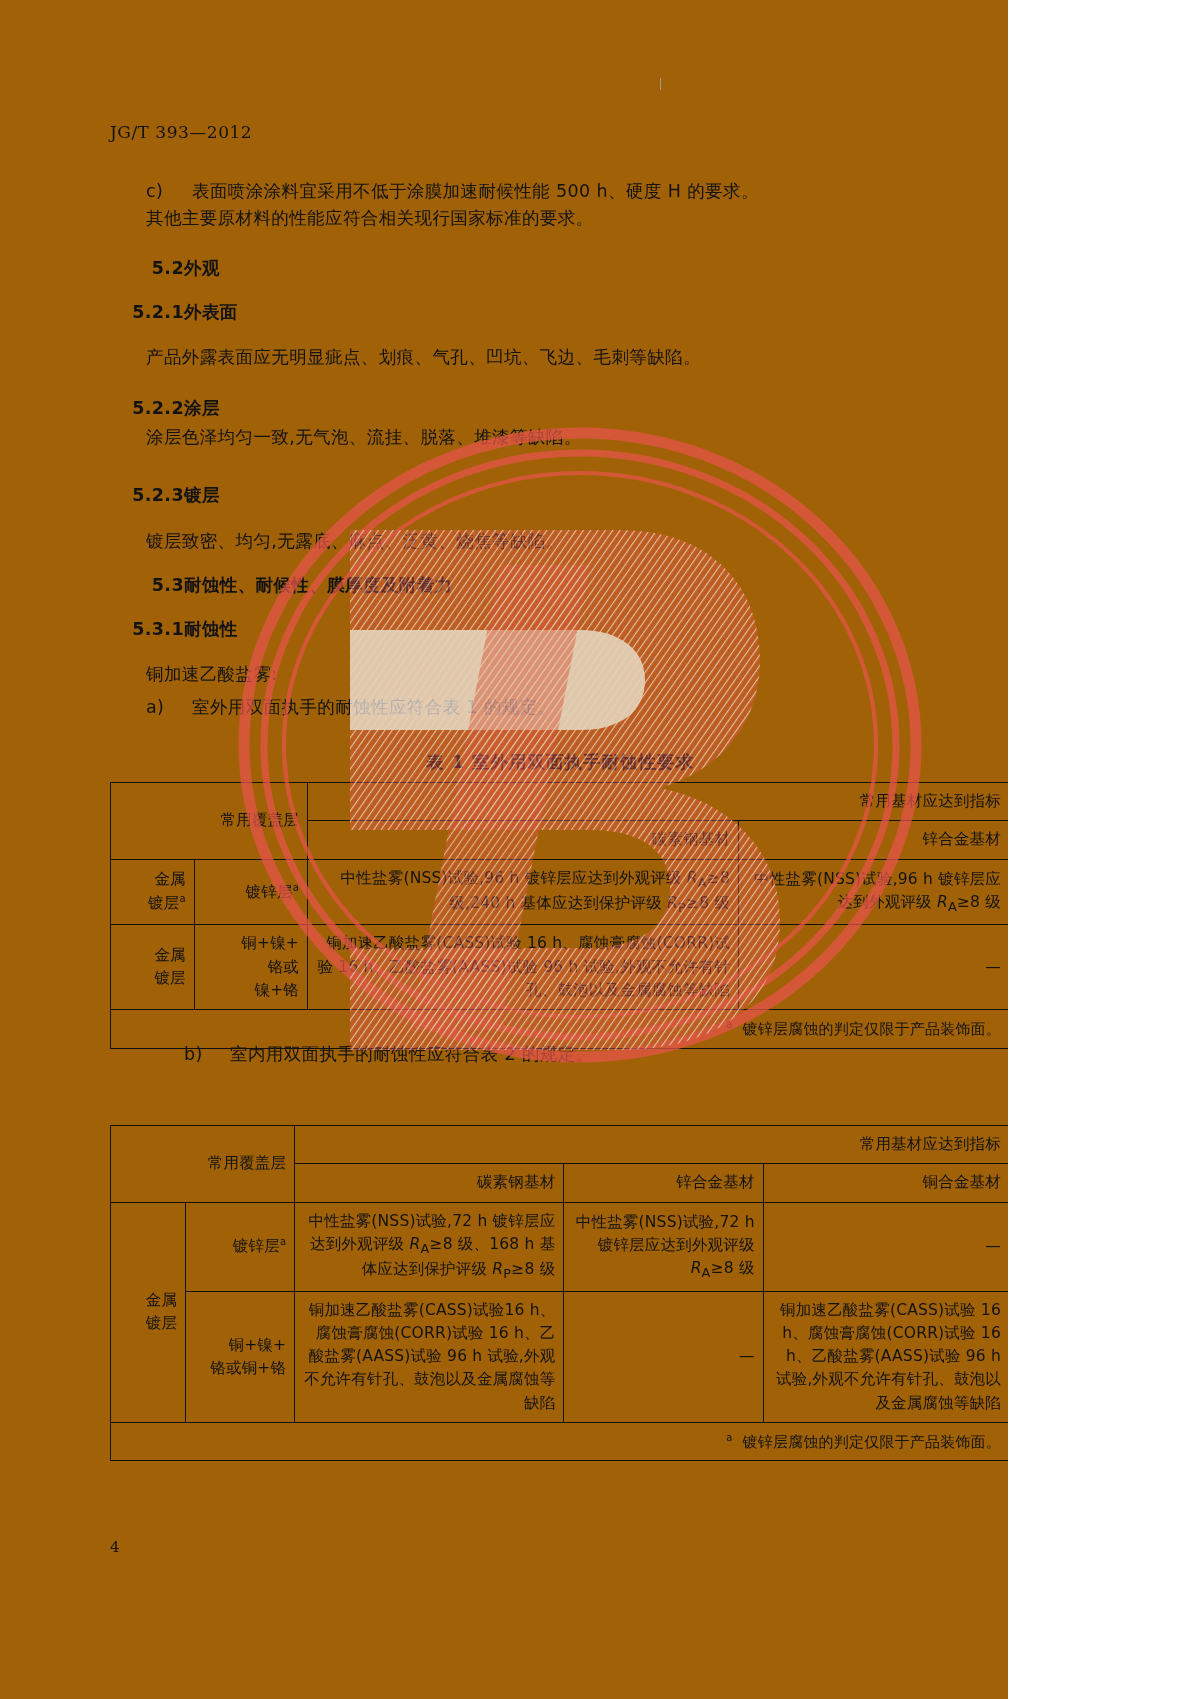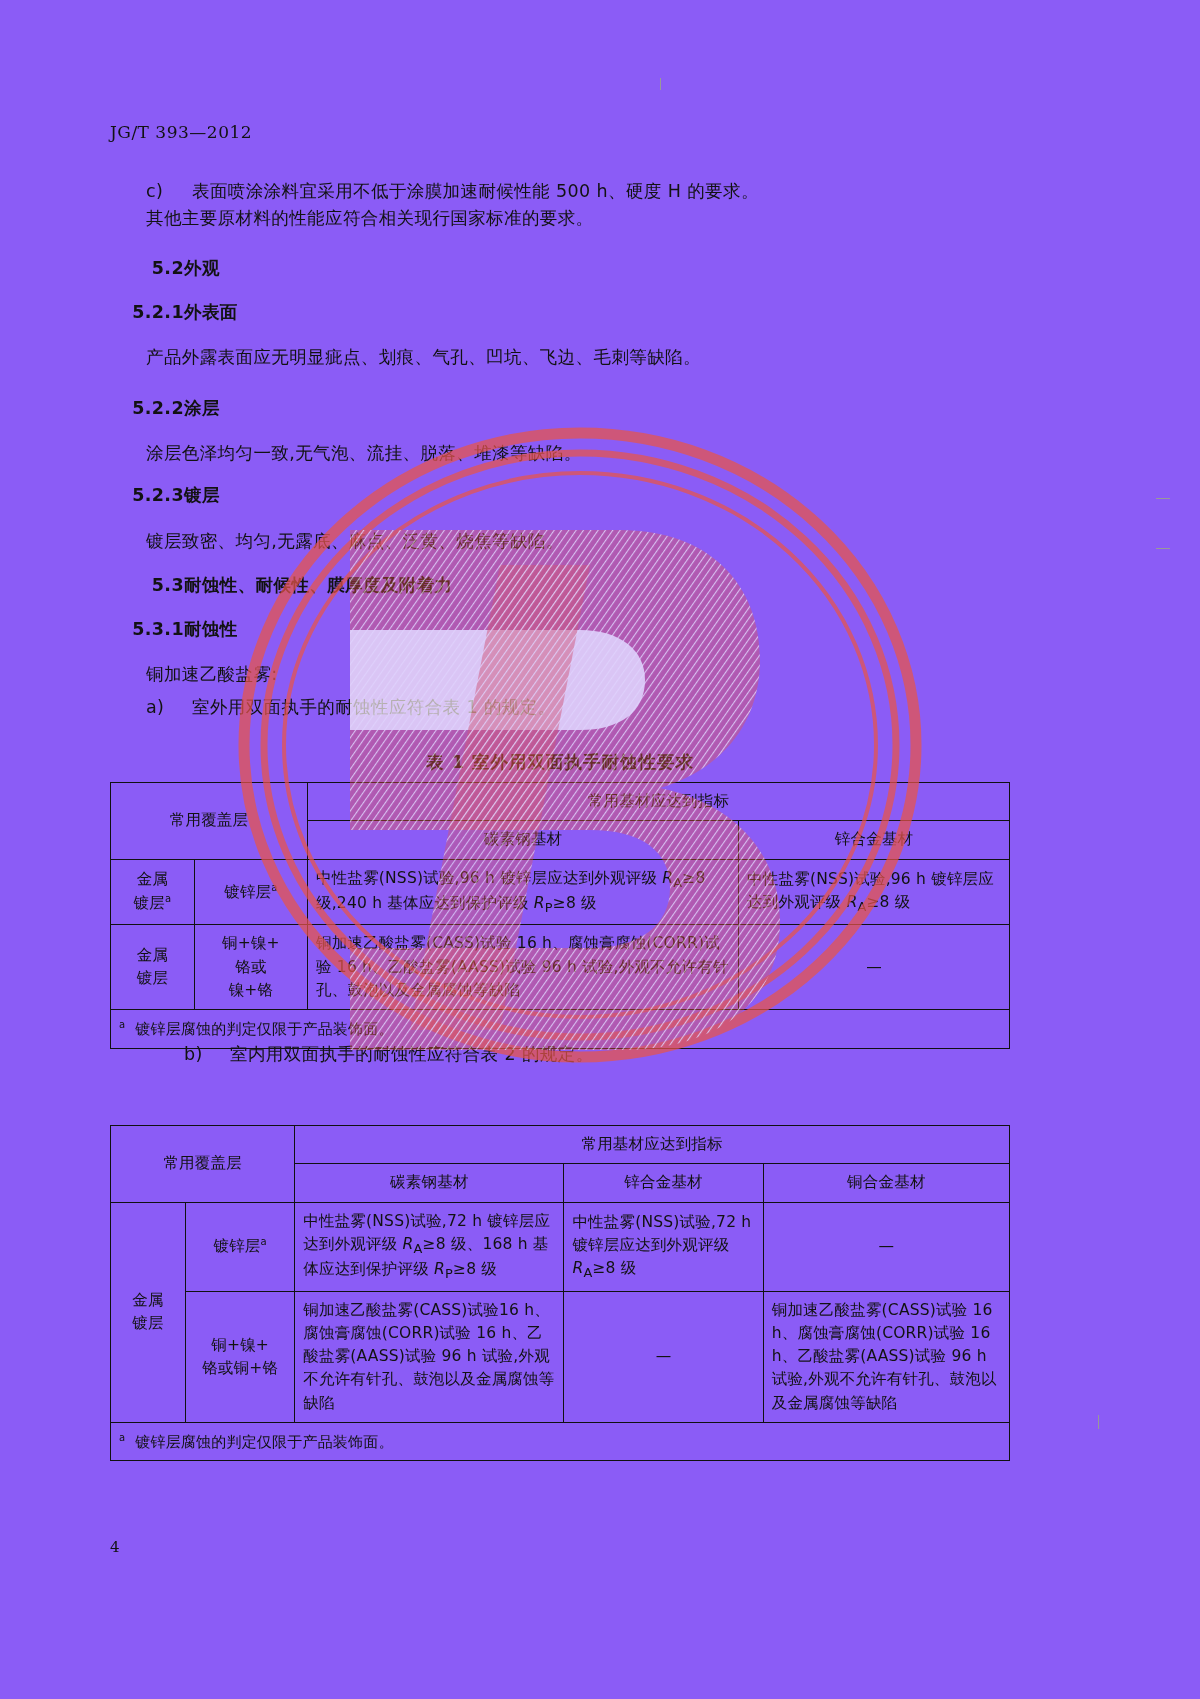--- a/index.html
+++ b/index.html
@@ -2,23 +2,23 @@
 <html><head>
 <meta charset="utf-8">
 <style>
   html, body {
     margin: 0;
     padding: 0;
     background: #ffffff;
   }
   .page {
     position: relative;
-    width: 1200px;
+    width: 1008px;
     height: 1699px;
-    background: #8b5cf6;
+    background: #a16207;
     font-family: "DejaVu Sans", "Liberation Sans", sans-serif;
     color: #121212;
     overflow: hidden;
   }
   .content {
     position: absolute;
     left: 110px;
     top: 0;
     width: 980px;
     height: 1699px;
@@ -71,20 +71,21 @@
     border-collapse: collapse;
     font-size: 15.5px;
     line-height: 1.5;
     letter-spacing: 0.2px;
   }
   table.spec td, table.spec th {
     border: 1px solid #111;
     padding: 7px 8px;
     vertical-align: middle;
     font-weight: normal;
+    text-align: right;
   }
   .ctr { text-align: center; }
   .note-cell {
     font-size: 15px;
     padding-left: 18px;
   }
   sup { font-size: 10px; vertical-align: super; }
   .pageno {
     position: absolute;
     left: 0;
@@ -140,21 +141,21 @@
     </div>
 
     <div class="block heading" style="top:300px;">
       <span class="num">5.2.1</span><span>外表面</span>
     </div>
     <div class="block body-text indent-1" style="top:344px;">产品外露表面应无明显疵点、划痕、气孔、凹坑、飞边、毛刺等缺陷。</div>
 
     <div class="block heading" style="top:396px;">
       <span class="num">5.2.2</span><span>涂层</span>
     </div>
-    <div class="block body-text indent-1" style="top:440px;">涂层色泽均匀一致,无气泡、流挂、脱落、堆漆等缺陷。</div>
+    <div class="block body-text indent-1" style="top:424px;">涂层色泽均匀一致,无气泡、流挂、脱落、堆漆等缺陷。</div>
 
     <div class="block heading" style="top:483px;">
       <span class="num">5.2.3</span><span>镀层</span>
     </div>
     <div class="block body-text indent-1" style="top:528px;">镀层致密、均匀,无露底、麻点、泛黄、烧焦等缺陷。</div>
 
     <div class="block heading" style="top:573px;">
       <span class="num">5.3</span><span>耐蚀性、耐候性、膜厚度及附着力</span>
     </div>
 

